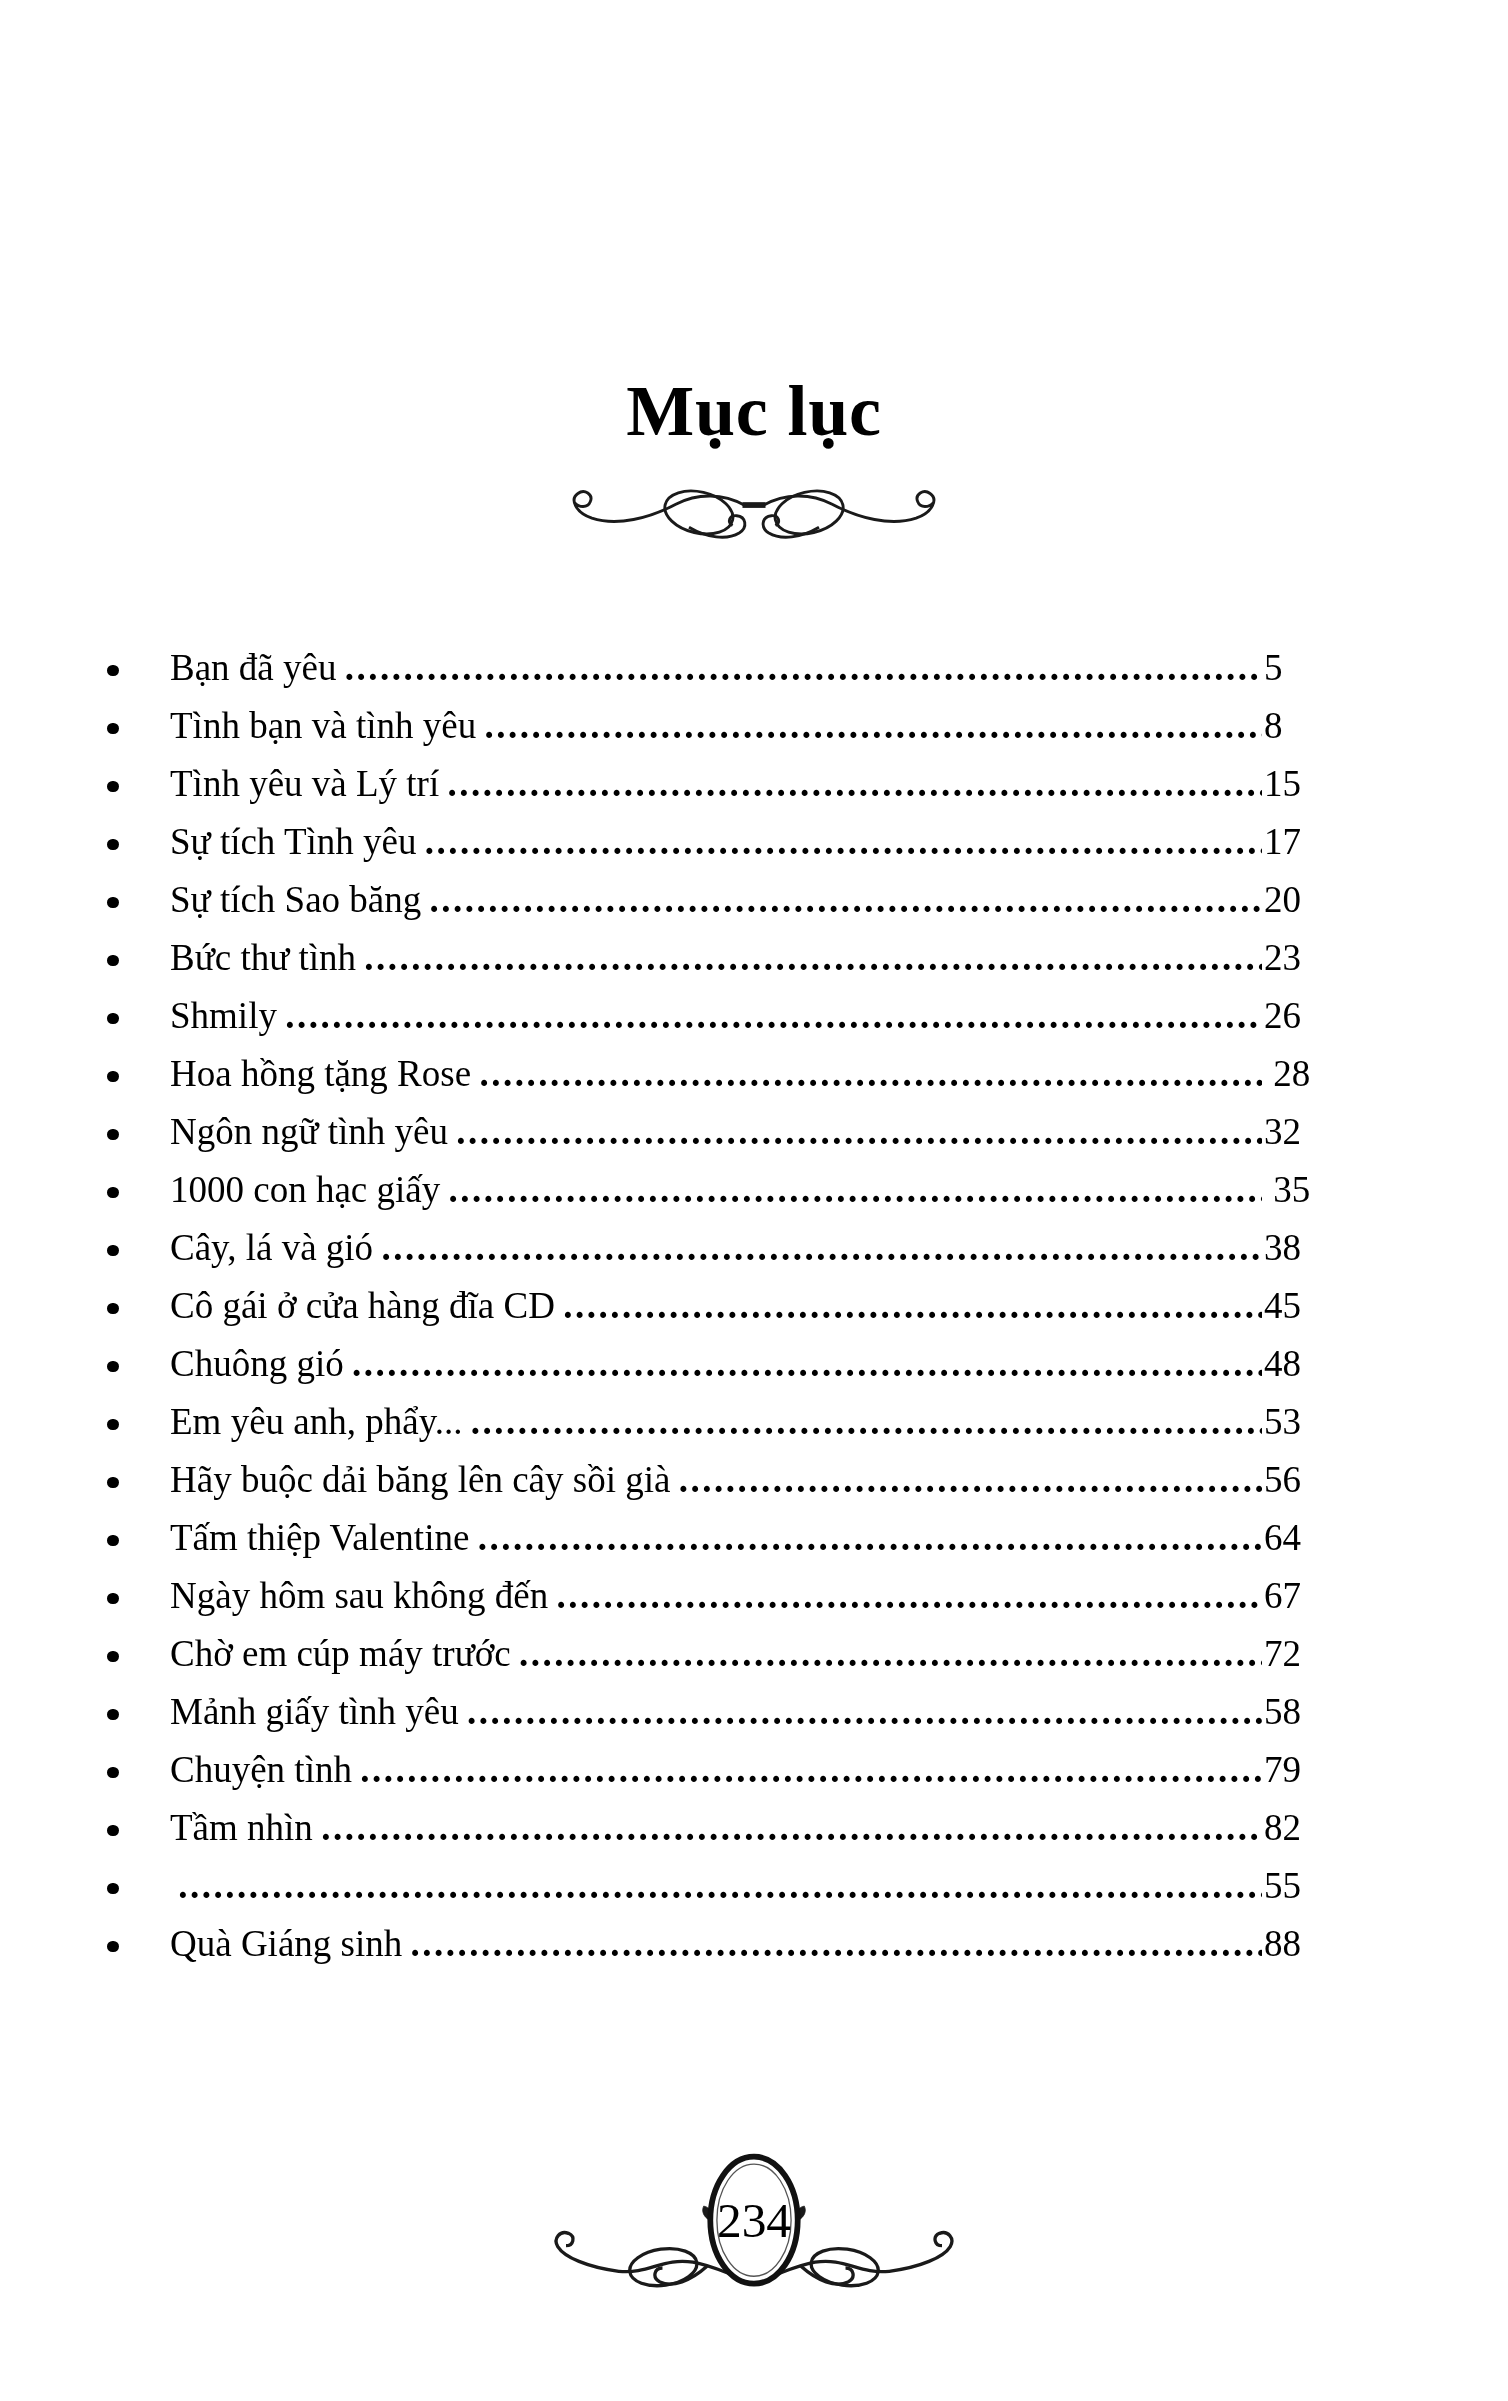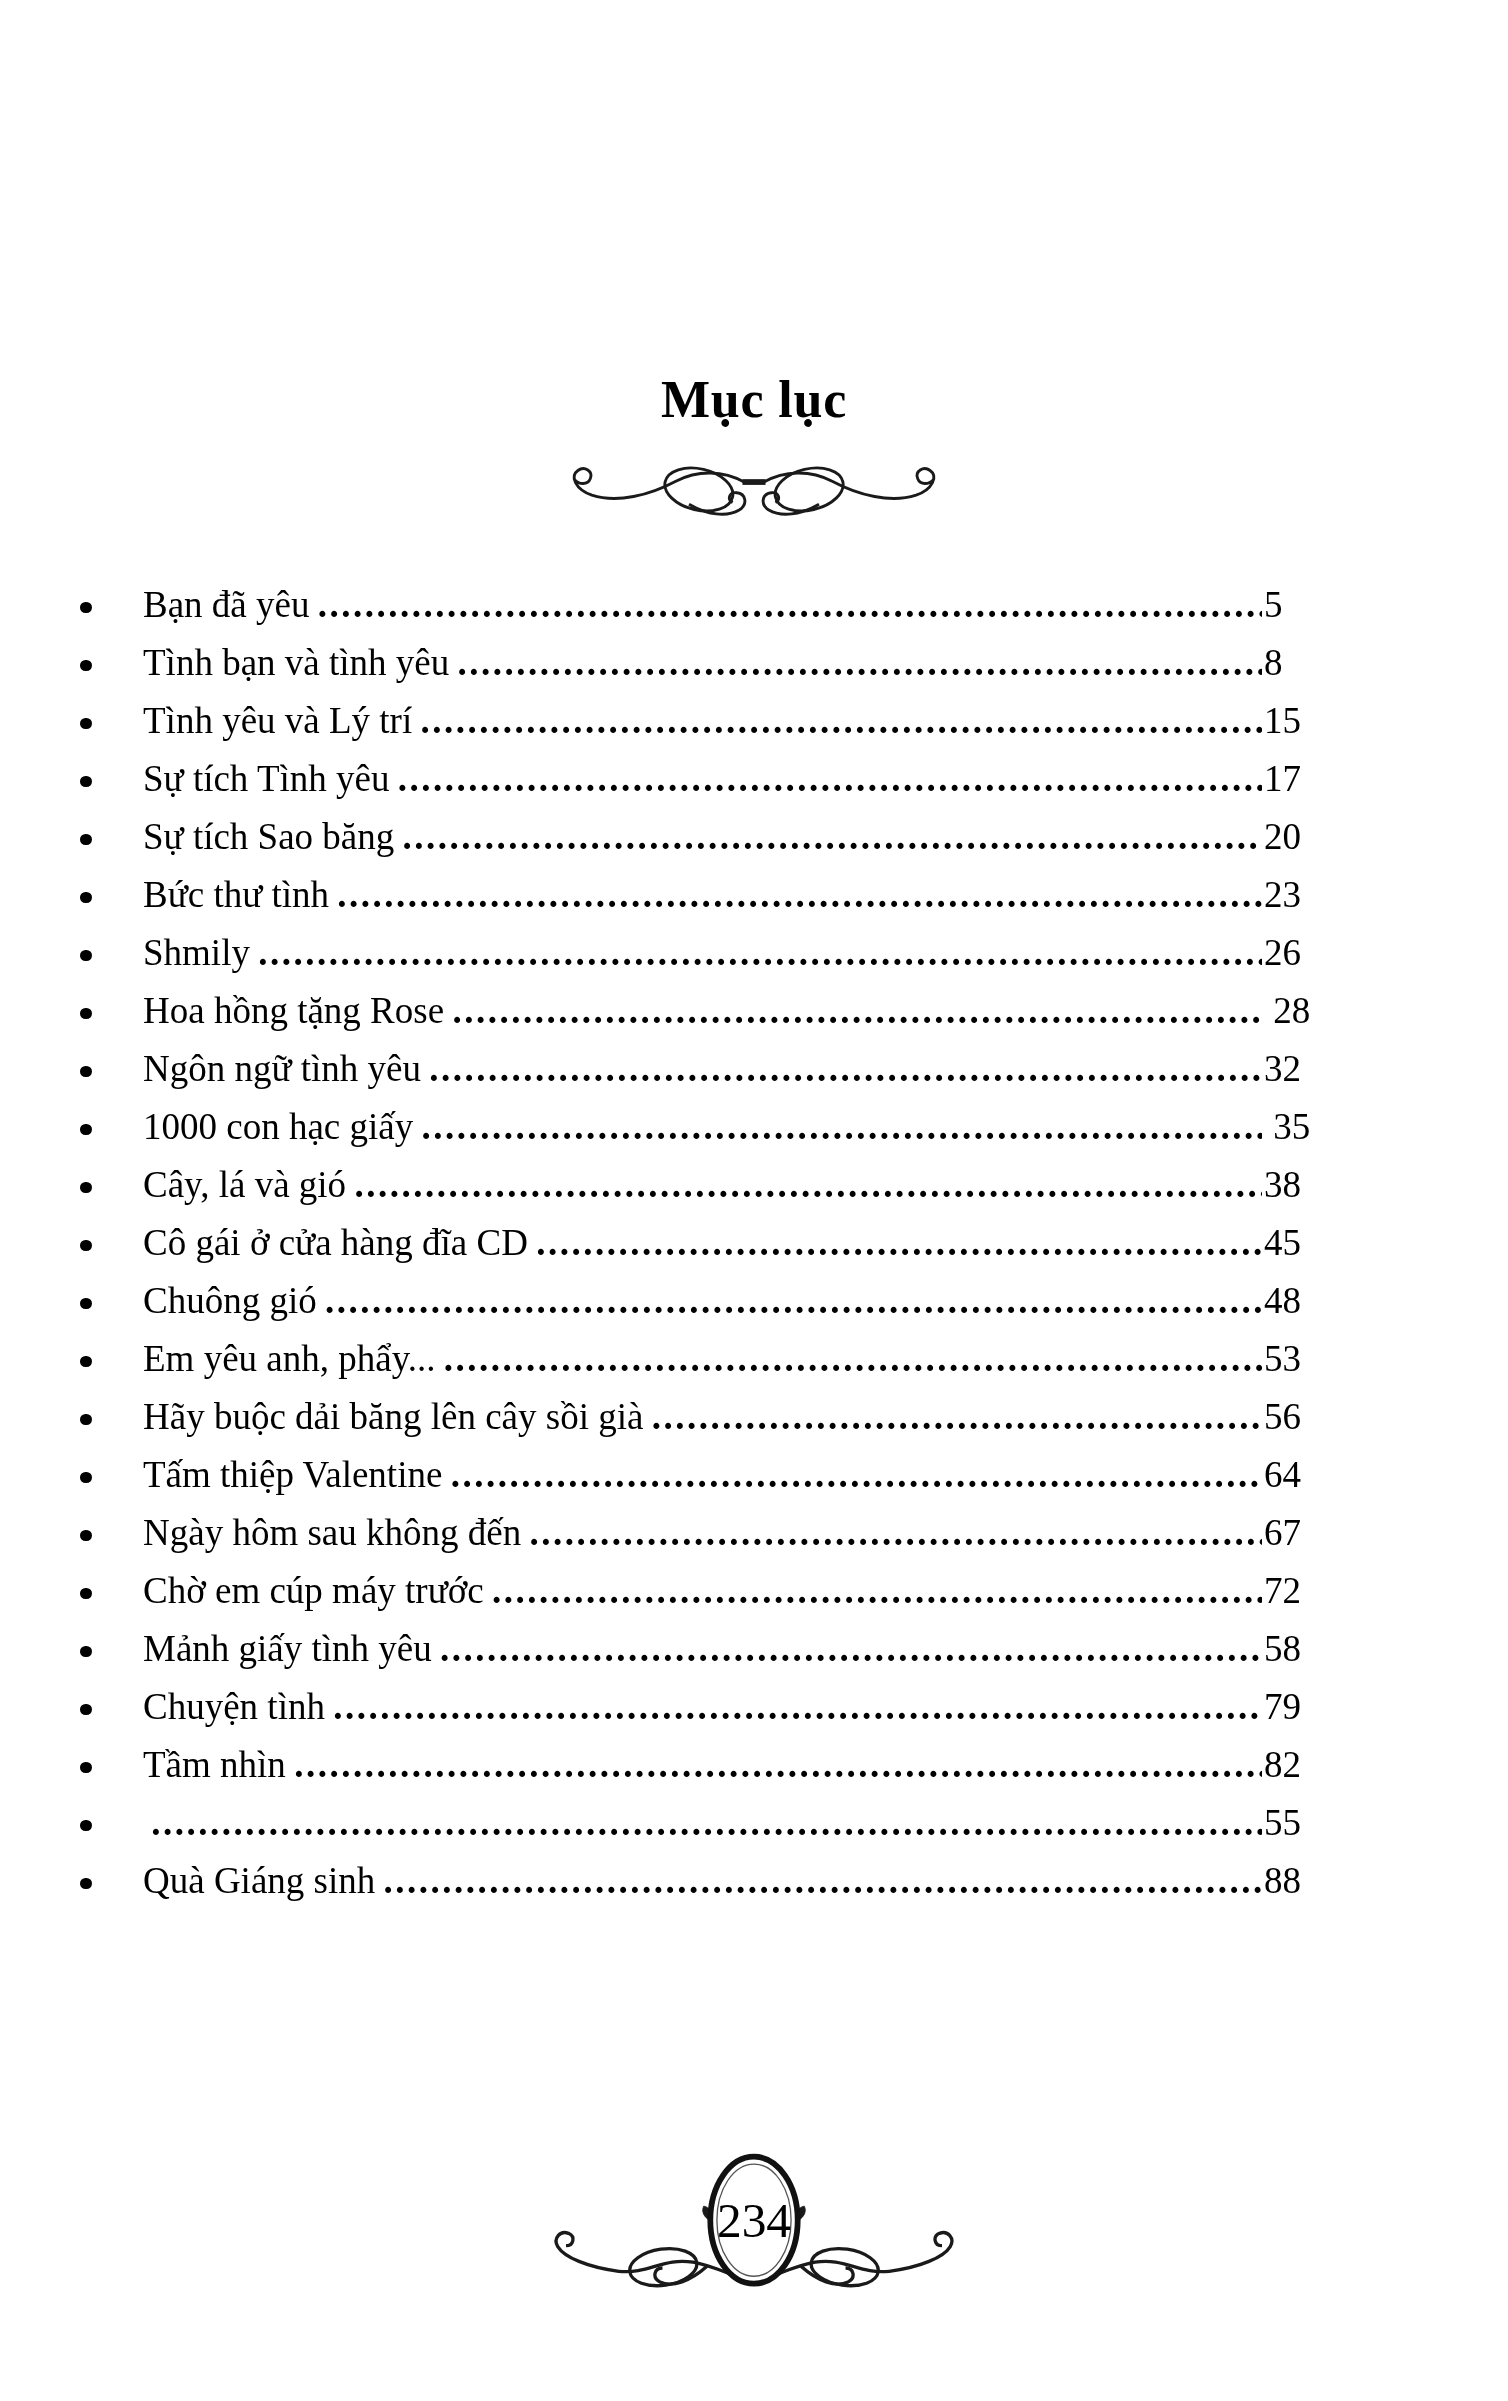--- a/index.html
+++ b/index.html
@@ -16,34 +16,34 @@
   .page {
     position: relative;
     width: 1508px;
     height: 2401px;
     background: #ffffff;
     overflow: hidden;
   }
   .title {
     margin: 370px 0 4px 0;
     text-align: center;
-    font-size: 52px;
+    font-size: 72px;
     font-weight: 600;
     line-height: 1.15;
     letter-spacing: 0.8px;
     font-family: Liberation Serif, serif;
   }
   .flourish-top {
     display: block;
     margin: 15px auto 0 auto;
   }
   .toc {
     list-style: none;
-    margin: 52px 0 0 0;
-    padding: 0 178px 0 80px;
+    margin: 92px 0 0 0;
+    padding: 0 178px 0 107px;
   }
   .toc-row {
     display: flex;
     align-items: baseline;
     height: 58px;
     font-size: 37px;
     line-height: 58px;
   }
   .bullet-cell {
     flex: 0 0 63px;

